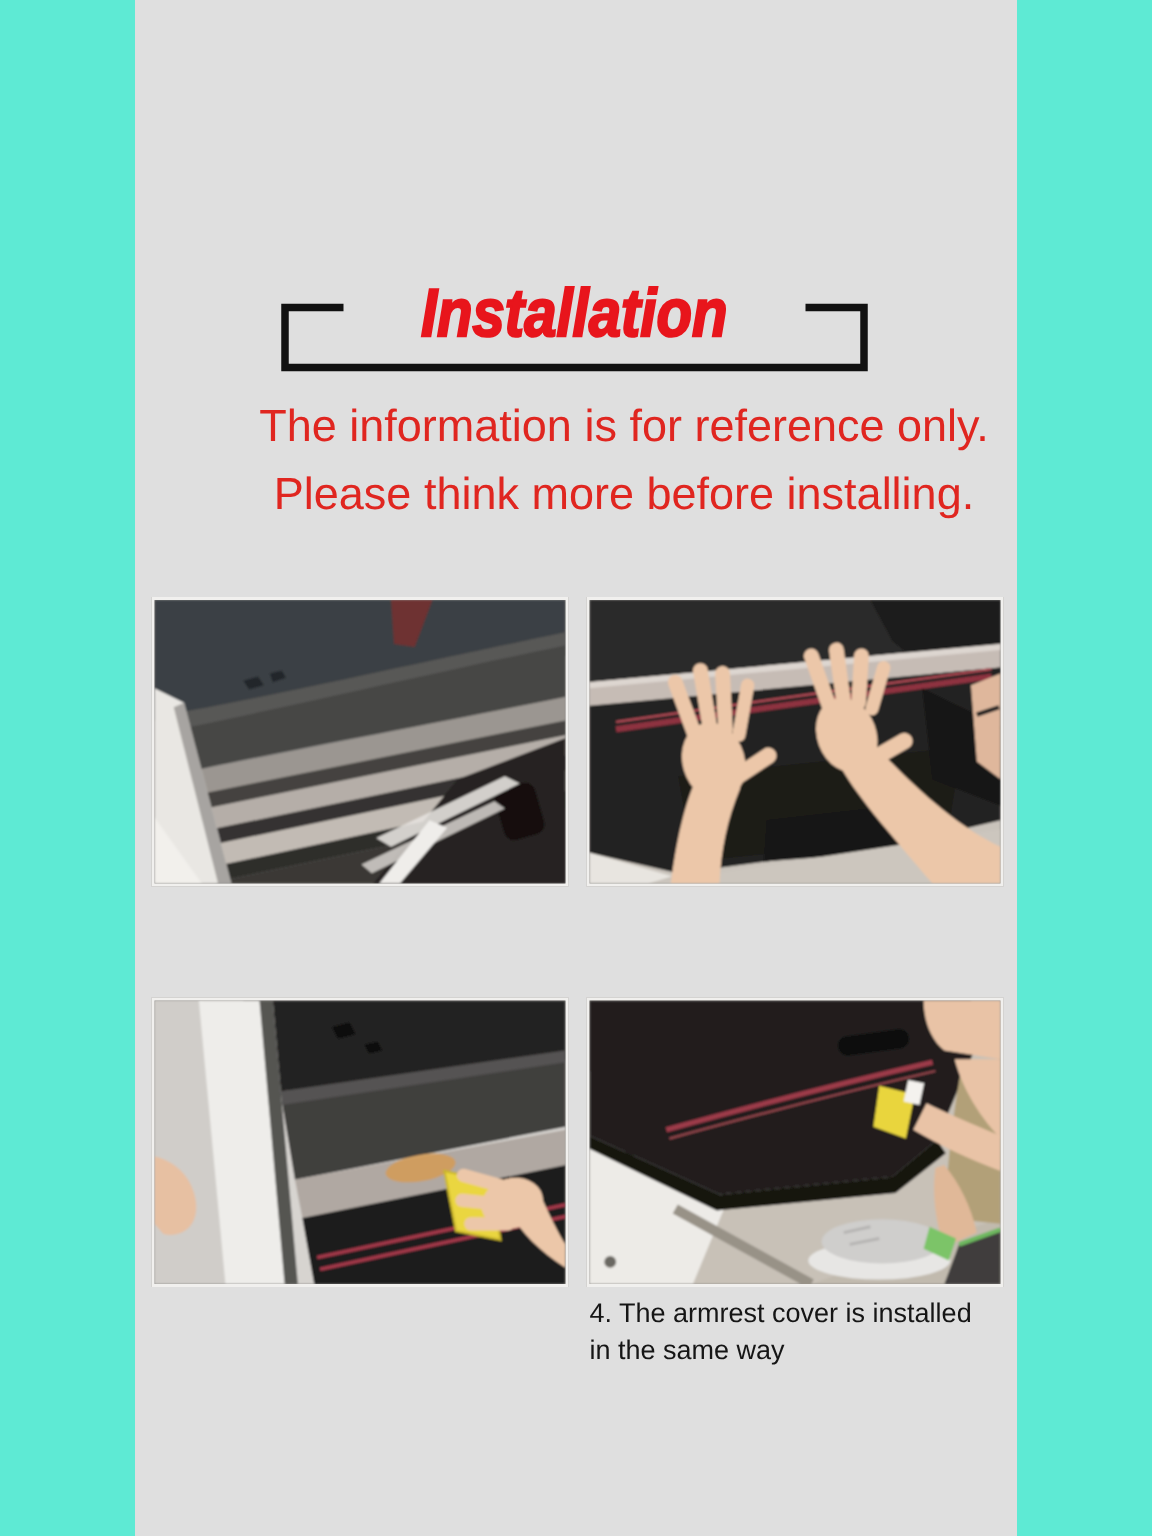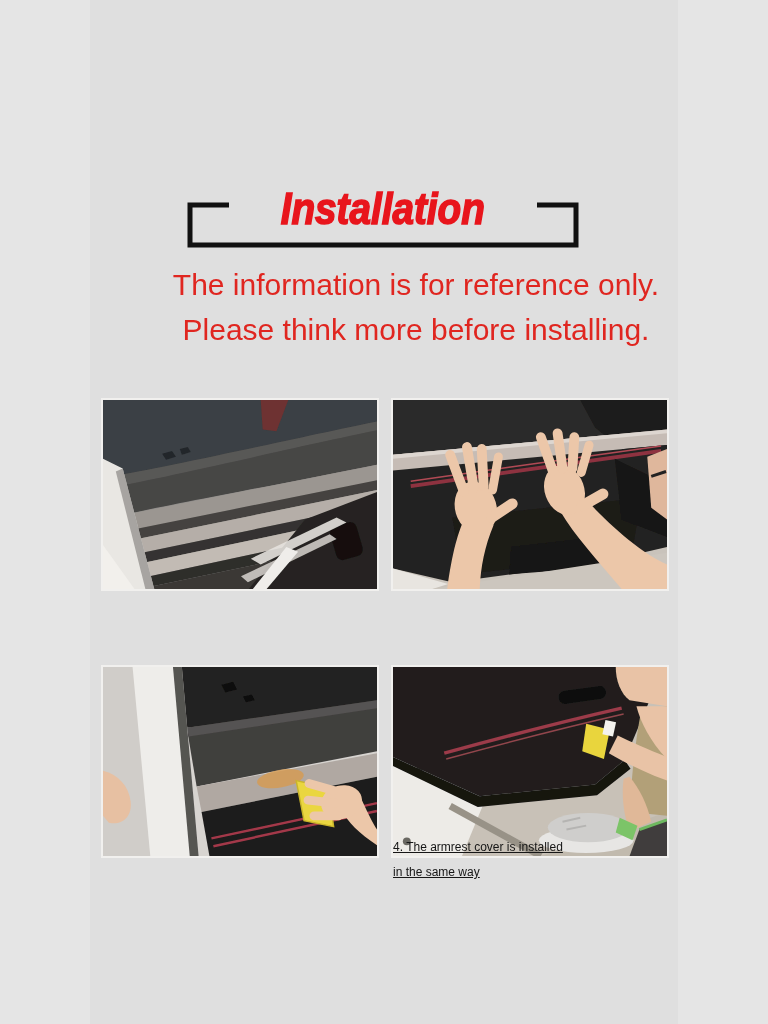--- a/index.html
+++ b/index.html
@@ -1,36 +1,36 @@
 <!DOCTYPE html>
 <html><head>
 <meta charset="utf-8">
 <style>
   html,body{margin:0;padding:0;background:#ffffff;}
-  .canvas{position:relative;width:768px;height:1024px;background:#e5e5e5;overflow:hidden;
+  .canvas{position:relative;width:768px;height:1024px;background:#5eead4;overflow:hidden;
           font-family:"Liberation Sans","DejaVu Sans",sans-serif;}
   .panel{position:absolute;left:90px;top:0;width:588px;height:1024px;background:#dfdfdf;}
   .bracket{position:absolute;left:185px;top:200px;}
   .title{position:absolute;left:185px;top:186px;width:396px;text-align:center;
          font-size:45px;font-weight:bold;font-style:italic;color:#e8151c;
          -webkit-text-stroke:1.6px #e8151c;letter-spacing:0px;line-height:1;}
   .title span{display:inline-block;transform:scaleX(.86);transform-origin:center;}
   .notice{position:absolute;left:90px;top:262px;width:588px;text-align:center;
           font-size:30px;line-height:45px;color:#e02620;white-space:pre-line;padding-left:32px;}
   .photo{position:absolute;width:274px;height:189px;border:2px solid #f1f0ee;background:#8f8d8a;}
   .photo svg{display:block;width:274px;height:189px;}
   .p1{left:101px;top:398px;}
   .p2{left:391px;top:398px;}
   .p3{left:101px;top:665px;}
   .p4{left:391px;top:665px;}
   .caption{position:absolute;color:#161616;white-space:pre-line;}
   .c1{left:102px;top:599px;width:330px;font-size:14px;line-height:20.5px;}
   .c2{left:393px;top:596px;width:285px;font-size:17.5px;line-height:25px;}
   .c3{left:104px;top:863px;width:285px;font-size:17.5px;line-height:25px;}
-  .c4{left:393px;top:835px;width:285px;font-size:12px;line-height:25px;text-decoration:underline;}
+  .c4{left:393px;top:863px;width:285px;font-size:18px;line-height:25px;}
 </style>
 </head>
 <body>
 
 <div class="canvas">
   <div class="panel"></div>
 
   <svg class="bracket" width="396" height="50">
     <polyline points="44,5 5,5 5,45 391,45 391,5 352,5" fill="none" stroke="#111111" stroke-width="5"></polyline>
   </svg>

